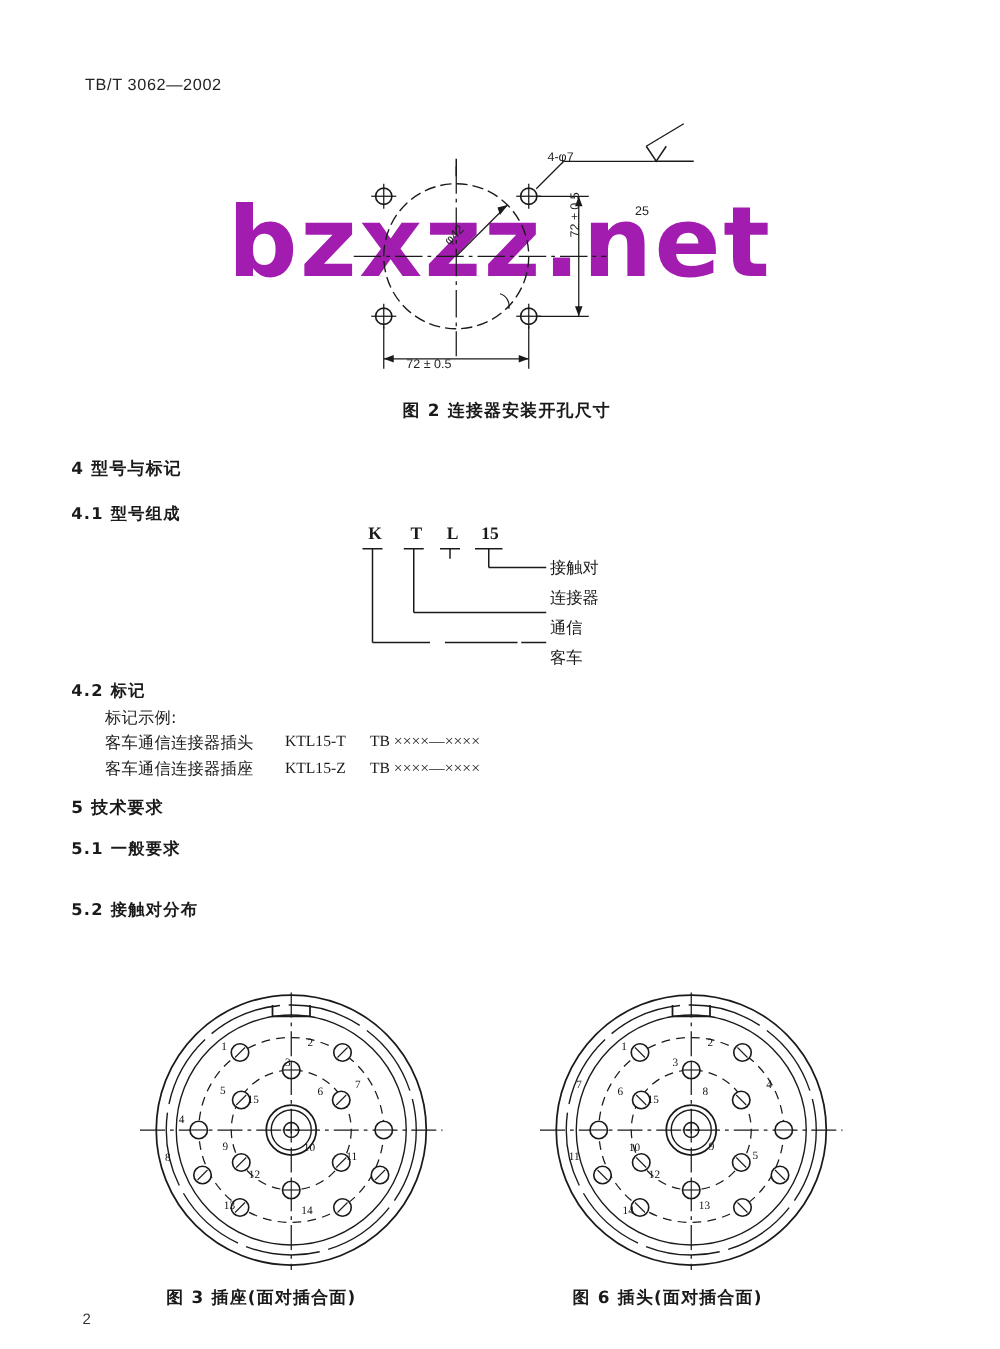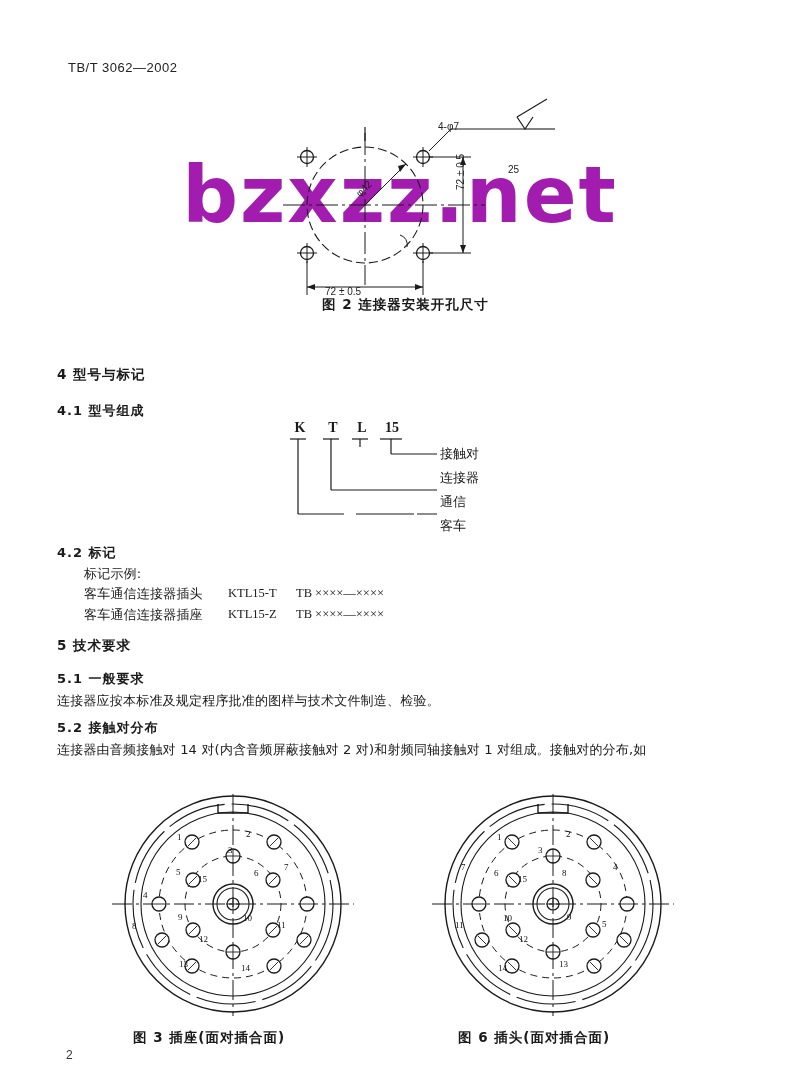--- a/index.html
+++ b/index.html
@@ -167,21 +167,21 @@
       <line x1="110" y1="32" x2="110" y2="46" stroke="#1a1a1a" stroke-width="1.2"></line>
     </svg>
   </div>
 
   <div class="txt dim-t" style="left:438px;top:121px;">4-φ7</div>
   <div class="txt dim-t" style="left:508px;top:116px;margin-top:48px;">25</div>
   <div class="txt dim-t" style="left:355px;top:183px;transform:rotate(-45deg);">φ42</div>
   <div class="txt dim-t" style="left:325px;top:286px;">72 ± 0.5</div>
   <div class="txt dim-t" style="left:455px;top:190px;transform:rotate(-90deg);transform-origin:left top;">72 ± 0.5</div>
 
-  <div class="txt cap" style="left:282px;top:296px;padding-left:40px;">图 2  连接器安装开孔尺寸</div>
+  <div class="txt cap" style="left:282px;top:320px;padding-left:40px;">图 2  连接器安装开孔尺寸</div>
 
   <div class="txt h-sec" style="left:57px;top:366px;">4  型号与标记</div>
   <div class="txt h-sub" style="left:57px;top:402px;">4.1  型号组成</div>
 
   <div class="type-code" style="left:292px;top:420px;width:16px;">K</div>
   <div class="type-code" style="left:325px;top:420px;width:16px;">T</div>
   <div class="type-code" style="left:354px;top:420px;width:16px;">L</div>
   <div class="type-code" style="left:380px;top:420px;width:24px;">15</div>
 
   <div class="fig" style="left:285px;top:418px;">
@@ -218,23 +218,21 @@
   <div class="txt body-t" style="left:84px;top:585px;">客车通信连接器插头</div>
   <div class="txt mono-t" style="left:228px;top:586px;">KTL15-T</div>
   <div class="txt mono-t" style="left:296px;top:586px;">TB ××××—××××</div>
 
   <div class="txt body-t" style="left:84px;top:606px;">客车通信连接器插座</div>
   <div class="txt mono-t" style="left:228px;top:607px;">KTL15-Z</div>
   <div class="txt mono-t" style="left:296px;top:607px;">TB ××××—××××</div>
 
   <div class="txt h-sec" style="left:57px;top:637px;">5  技术要求</div>
   <div class="txt h-sub" style="left:57px;top:670px;">5.1  一般要求</div>
-  <div class="txt body-t" style="left:57px;top:692px;">连接器应按本标准及规定程序批准的图样与技术文件制造、检验。</div>
   <div class="txt h-sub" style="left:57px;top:719px;">5.2  接触对分布</div>
-  <div class="txt body-t" style="left:57px;top:741px;">连接器由音频接触对 14 对(内含音频屏蔽接触对 2 对)和射频同轴接触对 1 对组成。接触对的分布,如</div>
 
   <div class="fig" style="left:118px;top:788px;">
     <svg width="230" height="232" viewBox="0 0 230 232">
       <g fill="none" stroke="#1a1a1a">
 
         <circle cx="115" cy="116" r="108" stroke-width="1.4"></circle>
         <circle cx="115" cy="116" r="100" stroke-width="1.1" stroke-dasharray="60,7"></circle>
         <circle cx="115" cy="116" r="92" stroke-width="1.1"></circle>
 
         <path d="M 100 16 L 100 25 L 130 25 L 130 16" stroke-width="1.4"></path>

